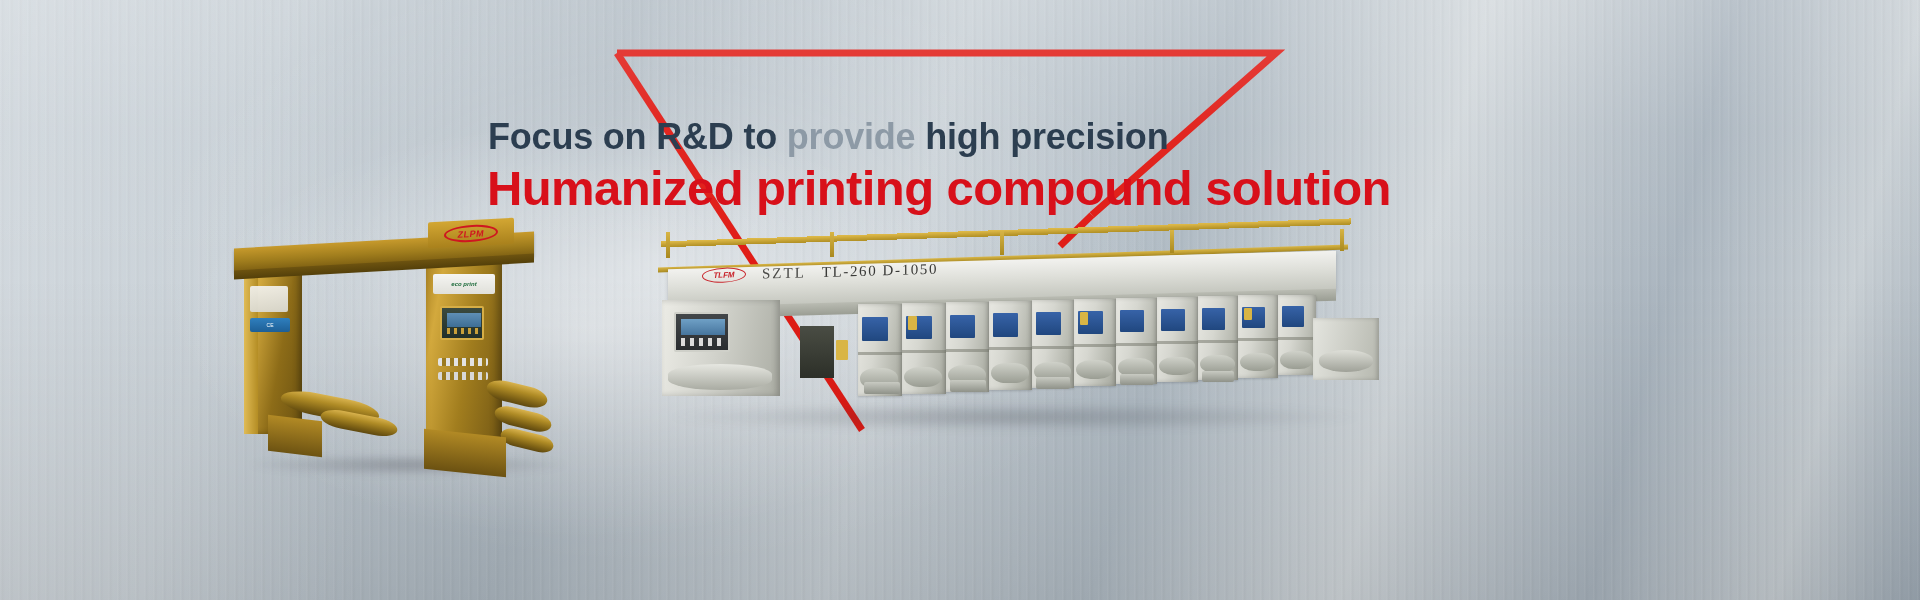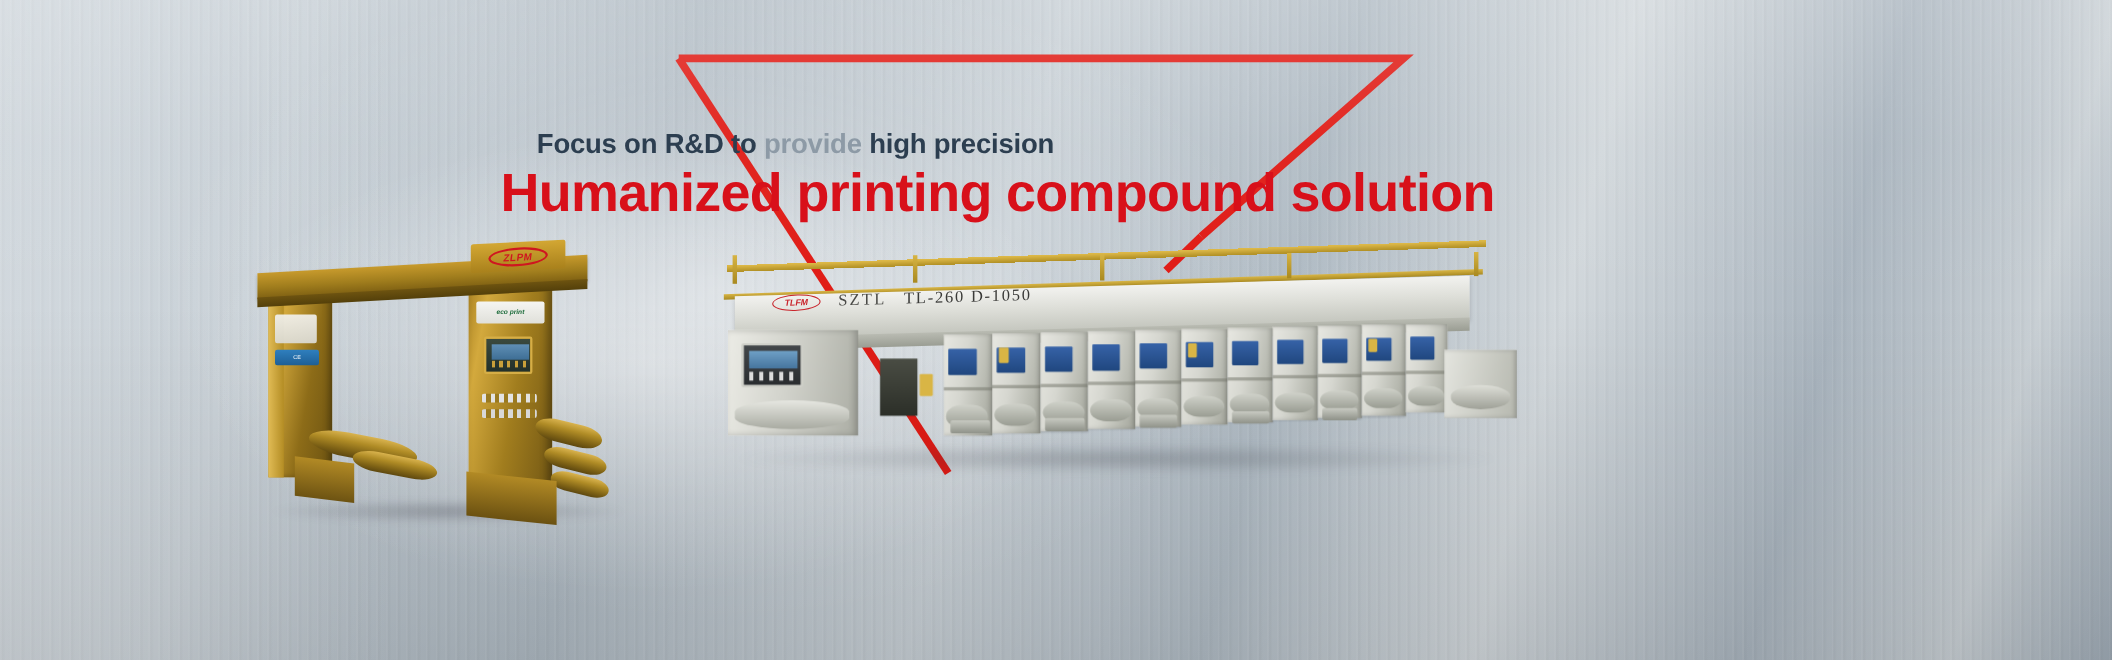--- a/index.html
+++ b/index.html
@@ -68,37 +68,38 @@
   }
 
   
   .copy {
     position:absolute;
     left:455px; top:118px;
     width:820px;
     z-index:6;
   }
   .line1 {
-    font-size:25px;
+    font-size:36px;
     font-weight:bold;
     letter-spacing:-0.2px;
     line-height:1.05;
     white-space:nowrap;
     padding-left:33px;
   }
   .line1 .dark  { color:#2c3e50; }
   .line1 .light { color:#8d9aa6; }
   .line2 {
     margin-top:7px;
     font-size:49px;
     font-weight:bold;
     color:#d8101a;
     letter-spacing:-0.6px;
     line-height:1.05;
     white-space:nowrap;
+    margin-left:32px;
   }
 
   
   .machine-left {
     position:absolute;
     left:228px; top:218px;
     width:352px; height:248px;
     z-index:4;
   }
   .ml-topbeam {

